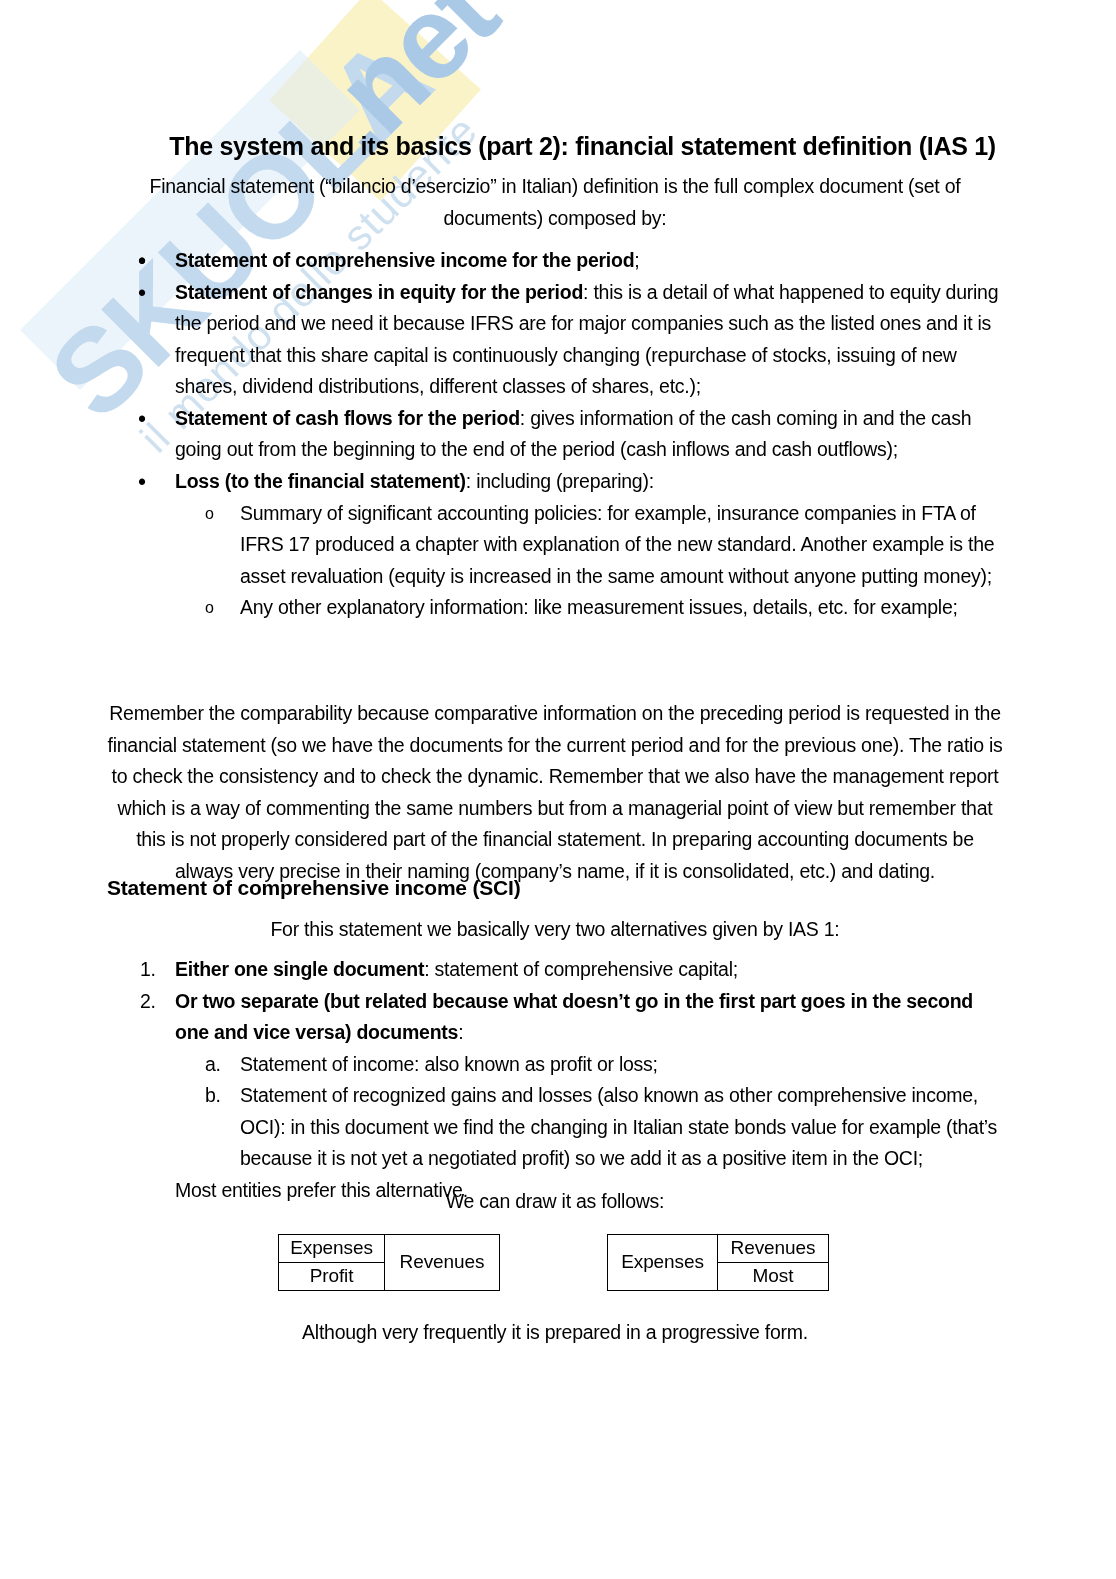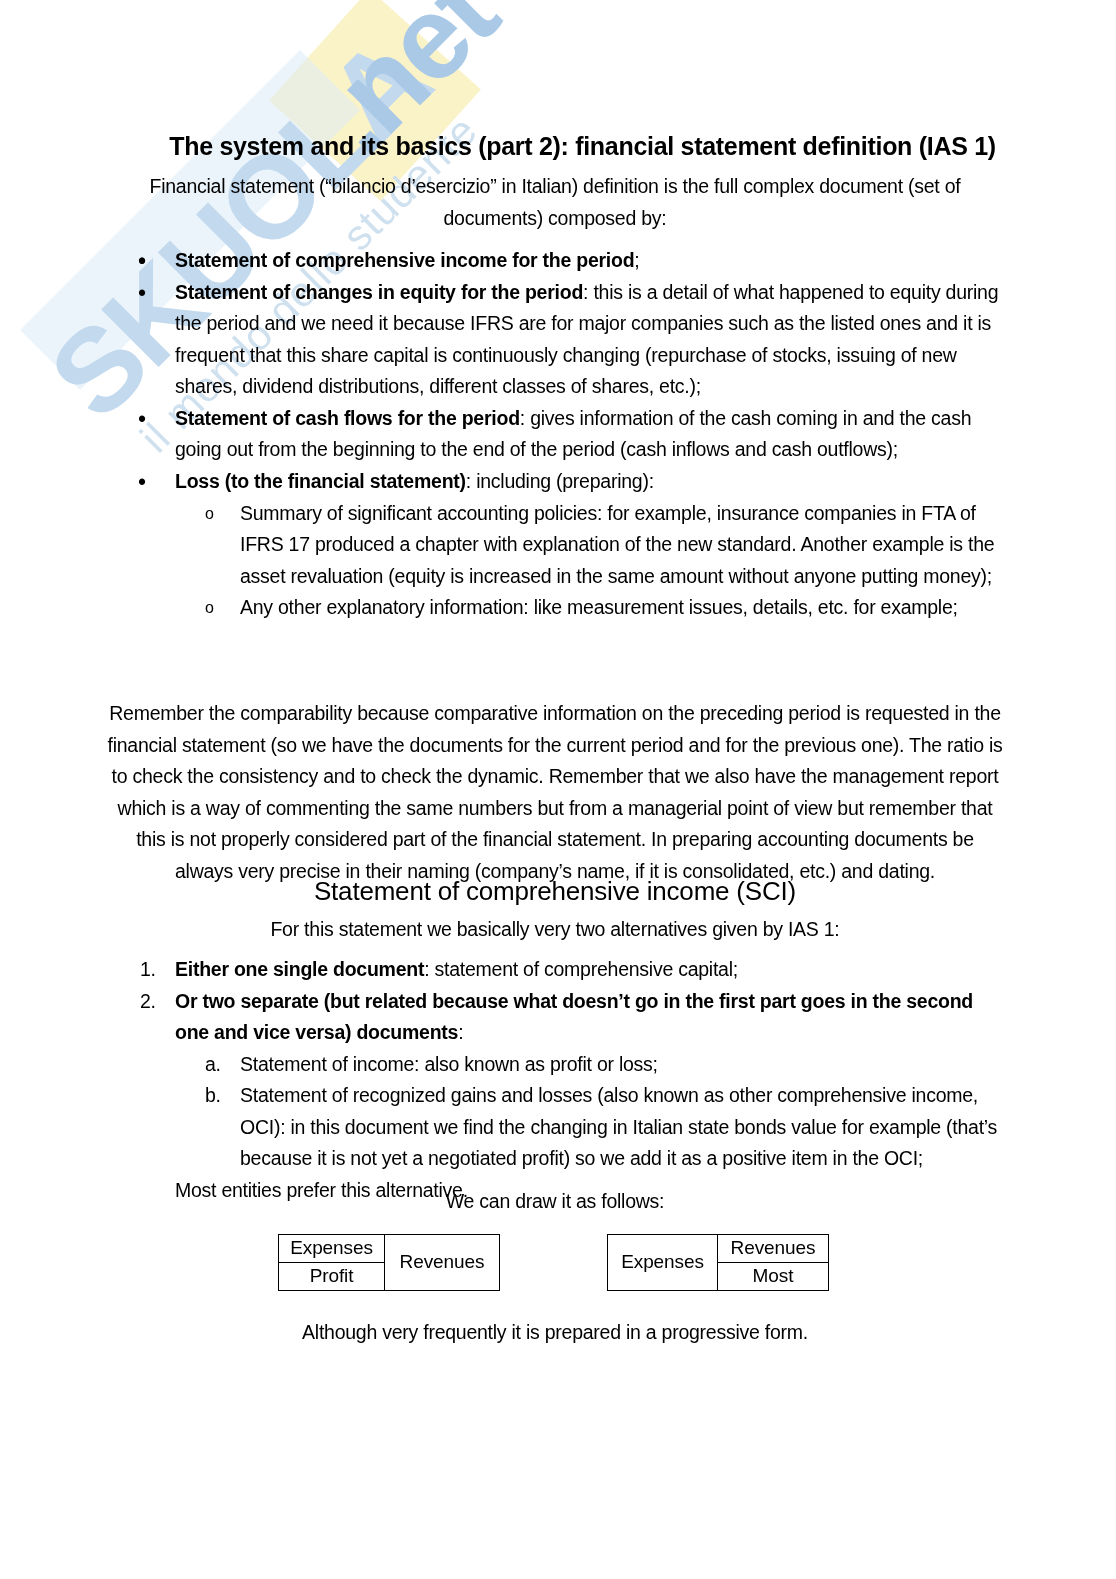--- a/index.html
+++ b/index.html
@@ -114,23 +114,22 @@
   .trailing {
     font-size: 19.5px;
     line-height: 1.62;
     letter-spacing: -0.25px;
     padding-left: 68px;
   }
 
   b { font-weight: bold; }
 
   .section-head {
-    text-align: center;
-    font-weight: normal;
-    font-size: 26px;
+    font-weight: bold;
+    font-size: 21px;
     letter-spacing: -0.2px;
     line-height: 1.4;
   }
 
   
   .diagrams {
     position: absolute;
     left: 107px;
     width: 896px;
     height: 70px;

